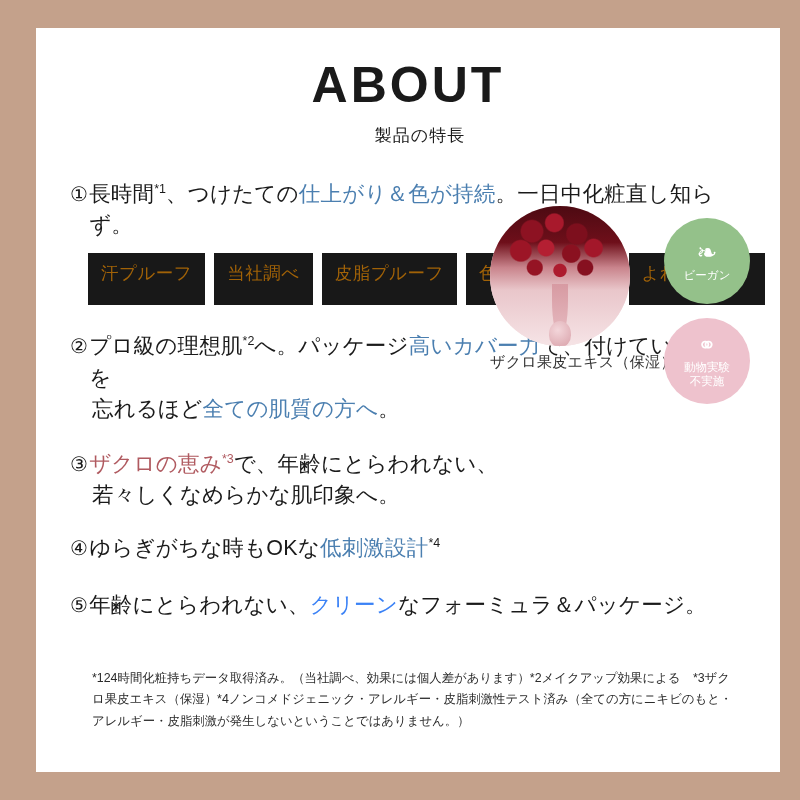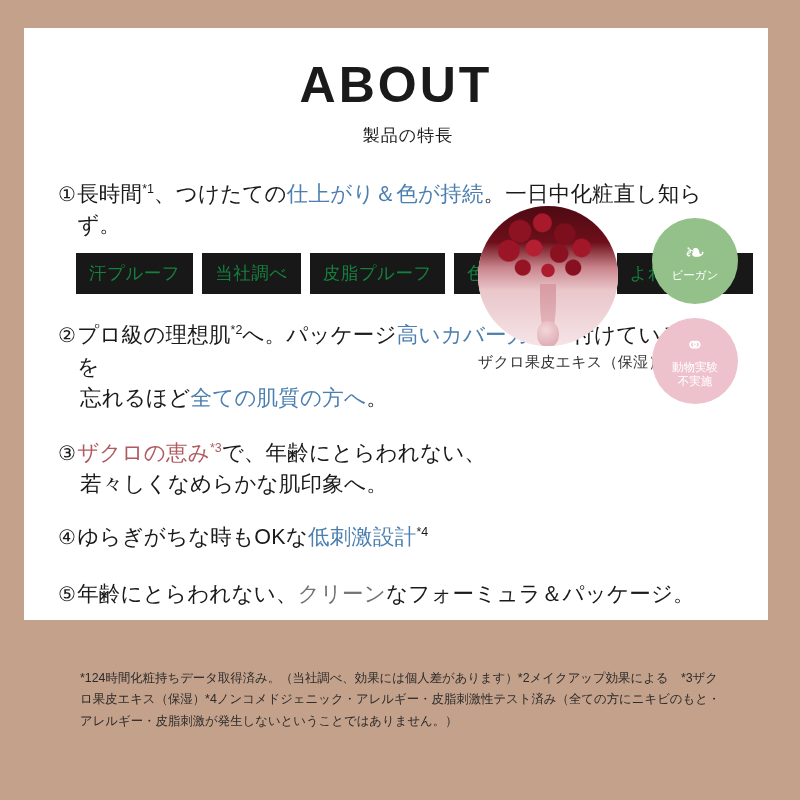--- a/index.html
+++ b/index.html
@@ -8,24 +8,24 @@
   }
   body {
     width: 800px;
     height: 800px;
     background: #c4a18b;
     font-family: "Liberation Sans", sans-serif;
     overflow: hidden;
   }
   .page {
     position: absolute;
-    left: 24px;
+    left: 36px;
     top: 28px;
     width: 744px;
-    height: 592px;
+    height: 744px;
     background: #ffffff;
     box-sizing: border-box;
   }
   
   .header {
     text-align: center;
     padding-top: 32px;
   }
   .title {
     font-size: 50px;
@@ -57,37 +57,37 @@
   }
   .num {
     flex: 0 0 auto;
     margin-right: 1px;
     font-size: 20px;
     line-height: 1.5;
   }
   .txt { flex: 1 1 auto; }
   .accent-blue { color: #4b7fb0; }
   .accent-red { color: #b05a60; }
-  .accent-green { color: #737373; }
+  .accent-green { color: #3b82f6; }
   sup {
     font-size: 0.58em;
     vertical-align: super;
     letter-spacing: 0;
   }
   
   .tags {
     display: flex;
     gap: 9px;
     margin: 12px 0 0 18px;
   }
   .tag {
     background: #181818;
-    color: #15803d;
+    color: #a16207;
     font-size: 17.5px;
-    padding: 8px 13px 9px;
+    padding: 8px 13px 20px;
     letter-spacing: 0.5px;
     white-space: nowrap;
   }
   .row2 { margin-top: 26px; }
   .row3 { margin-top: 24px; }
   .row4 { margin-top: 22px; }
   .row5 { margin-top: 26px; }
   .indent { margin-left: 22px; }
 
   

